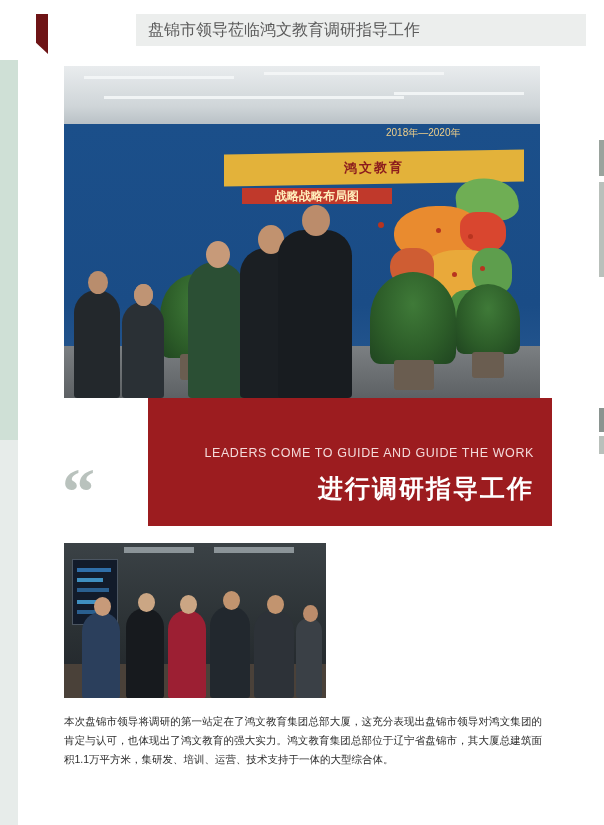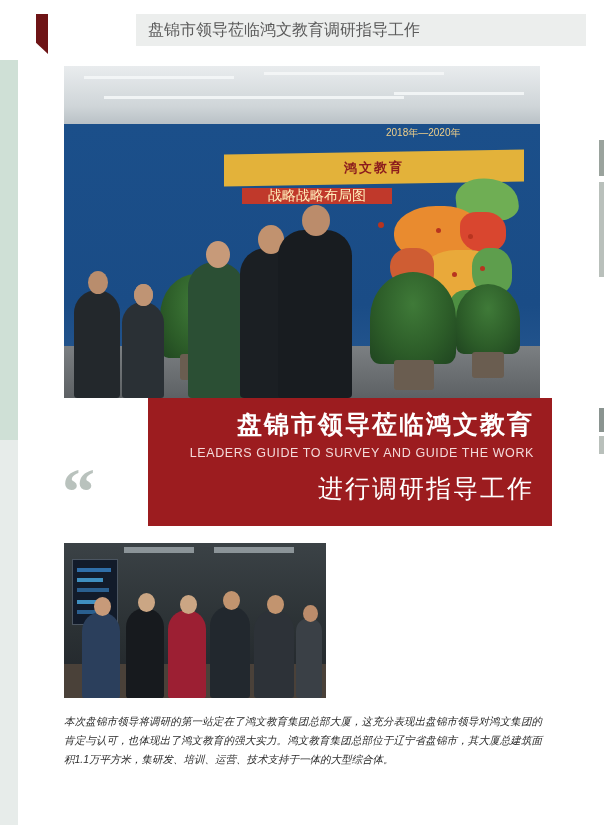--- a/index.html
+++ b/index.html
@@ -150,24 +150,25 @@
     transform: skewY(-1deg);
   }
   .hero-banner2 {
     position: absolute;
     left: 178px;
     top: 122px;
     width: 150px;
     height: 16px;
     background: #c0392b;
     color: #ffeebb;
-    font-size: 14px;
+    font-size: 12px;
     display: flex;
     align-items: center;
     justify-content: center;
+    font-weight: bold;
   }
   .hero-map {
     position: absolute;
     left: 300px;
     top: 112px;
     width: 168px;
     height: 150px;
   }
   .mp { position: absolute; }
   .hero-people {
@@ -230,21 +231,21 @@
     top: 48px;
     font-size: 12.5px;
     letter-spacing: .6px;
     color: #f3dada;
   }
   .title-cn2 {
     position: absolute;
     right: 18px;
     top: 74px;
     font-size: 25px;
-    font-weight: normal;
+    font-weight: bold;
     letter-spacing: 2px;
   }
 
   
   .quote {
     position: absolute;
     left: 62px;
     top: 462px;
     font-size: 66px;
     line-height: 60px;
@@ -295,21 +296,20 @@
   
   .bottom-para {
     position: absolute;
     left: 64px;
     top: 712px;
     width: 478px;
     font-size: 10.5px;
     line-height: 19px;
     color: #2d2d2d;
     text-align: justify;
-    font-style: italic;
   }
 </style>
 </head>
 <body>
 
 <div class="page">
 
   <div class="left-band"></div>
   <div class="left-band-green"></div>
   <div class="left-band-dark"></div>
@@ -375,22 +375,21 @@
 
       <div class="person" style="left:176px; width:62px; height:150px; background:#1b1f23;"></div>
       <div class="head" style="left:194px; bottom:144px; width:26px; height:29px; background:#c1926f;"></div>
 
       <div class="person" style="left:214px; width:74px; height:168px; background:#181c20;"></div>
       <div class="head" style="left:238px; bottom:162px; width:28px; height:31px; background:#bb8c6b;"></div>
     </div>
   </div>
 
   <div class="title-block">
-    <div class="title-cn1">盘锦市领导莅临鸿文教育</div>
-    <div class="title-en">LEADERS GUIDE TO SURVEY AND GUIDE THE WORK</div>
+    <div class="title-en">LEADERS COME TO GUIDE AND GUIDE THE WORK</div>
     <div class="title-cn2">进行调研指导工作</div>
   </div>
 
   <div class="quote">“</div>
 
   <div class="photo2">
     <div class="p2-wall"></div>
     <div class="p2-light" style="left:60px; width:70px;"></div>
     <div class="p2-light" style="left:150px; width:80px;"></div>
     <div class="p2-screen">

